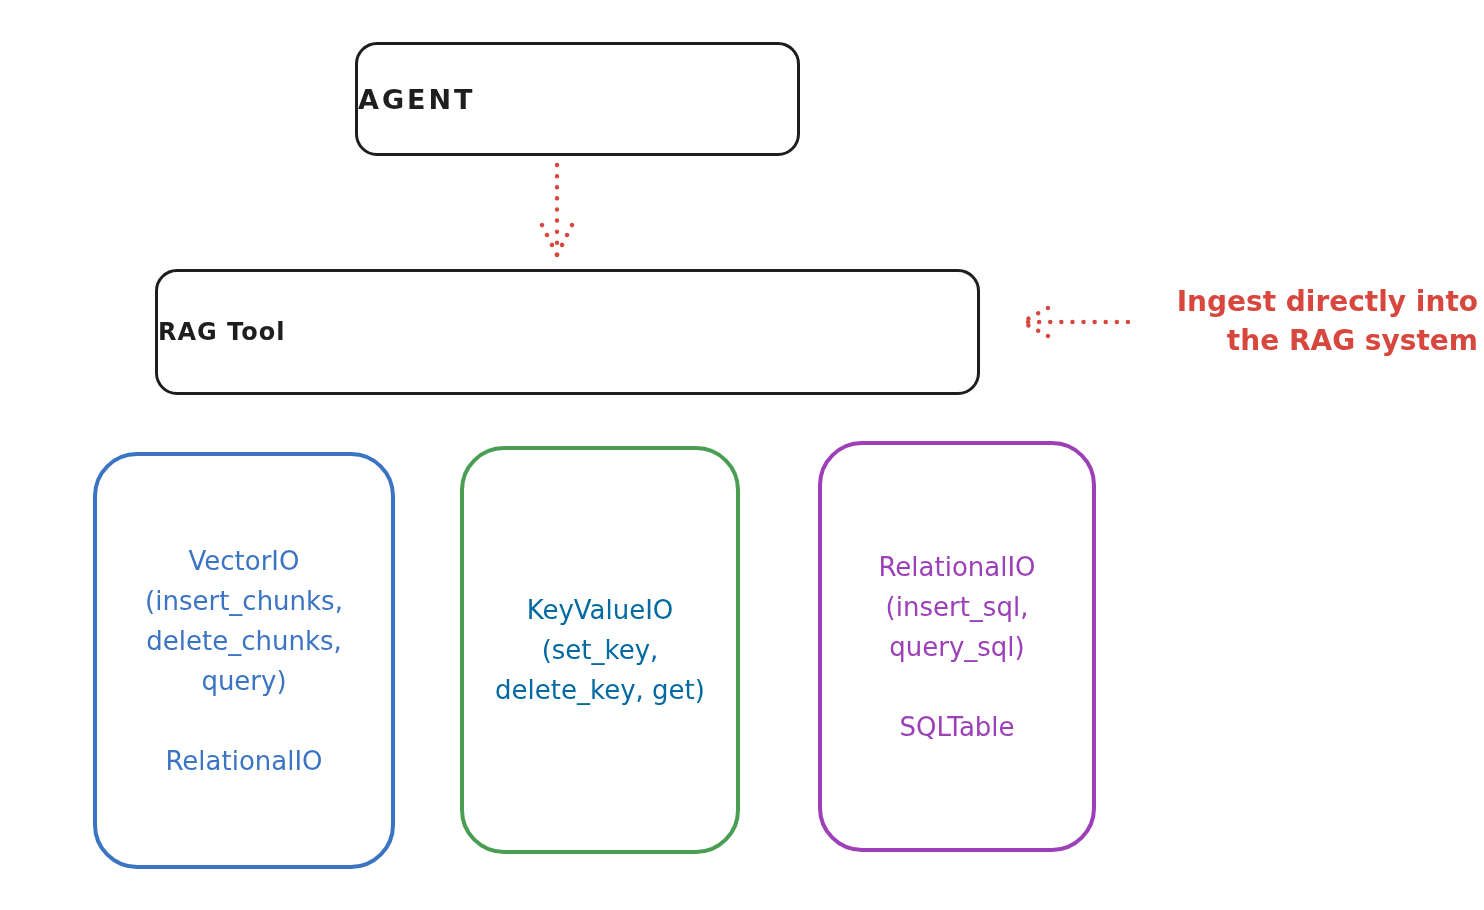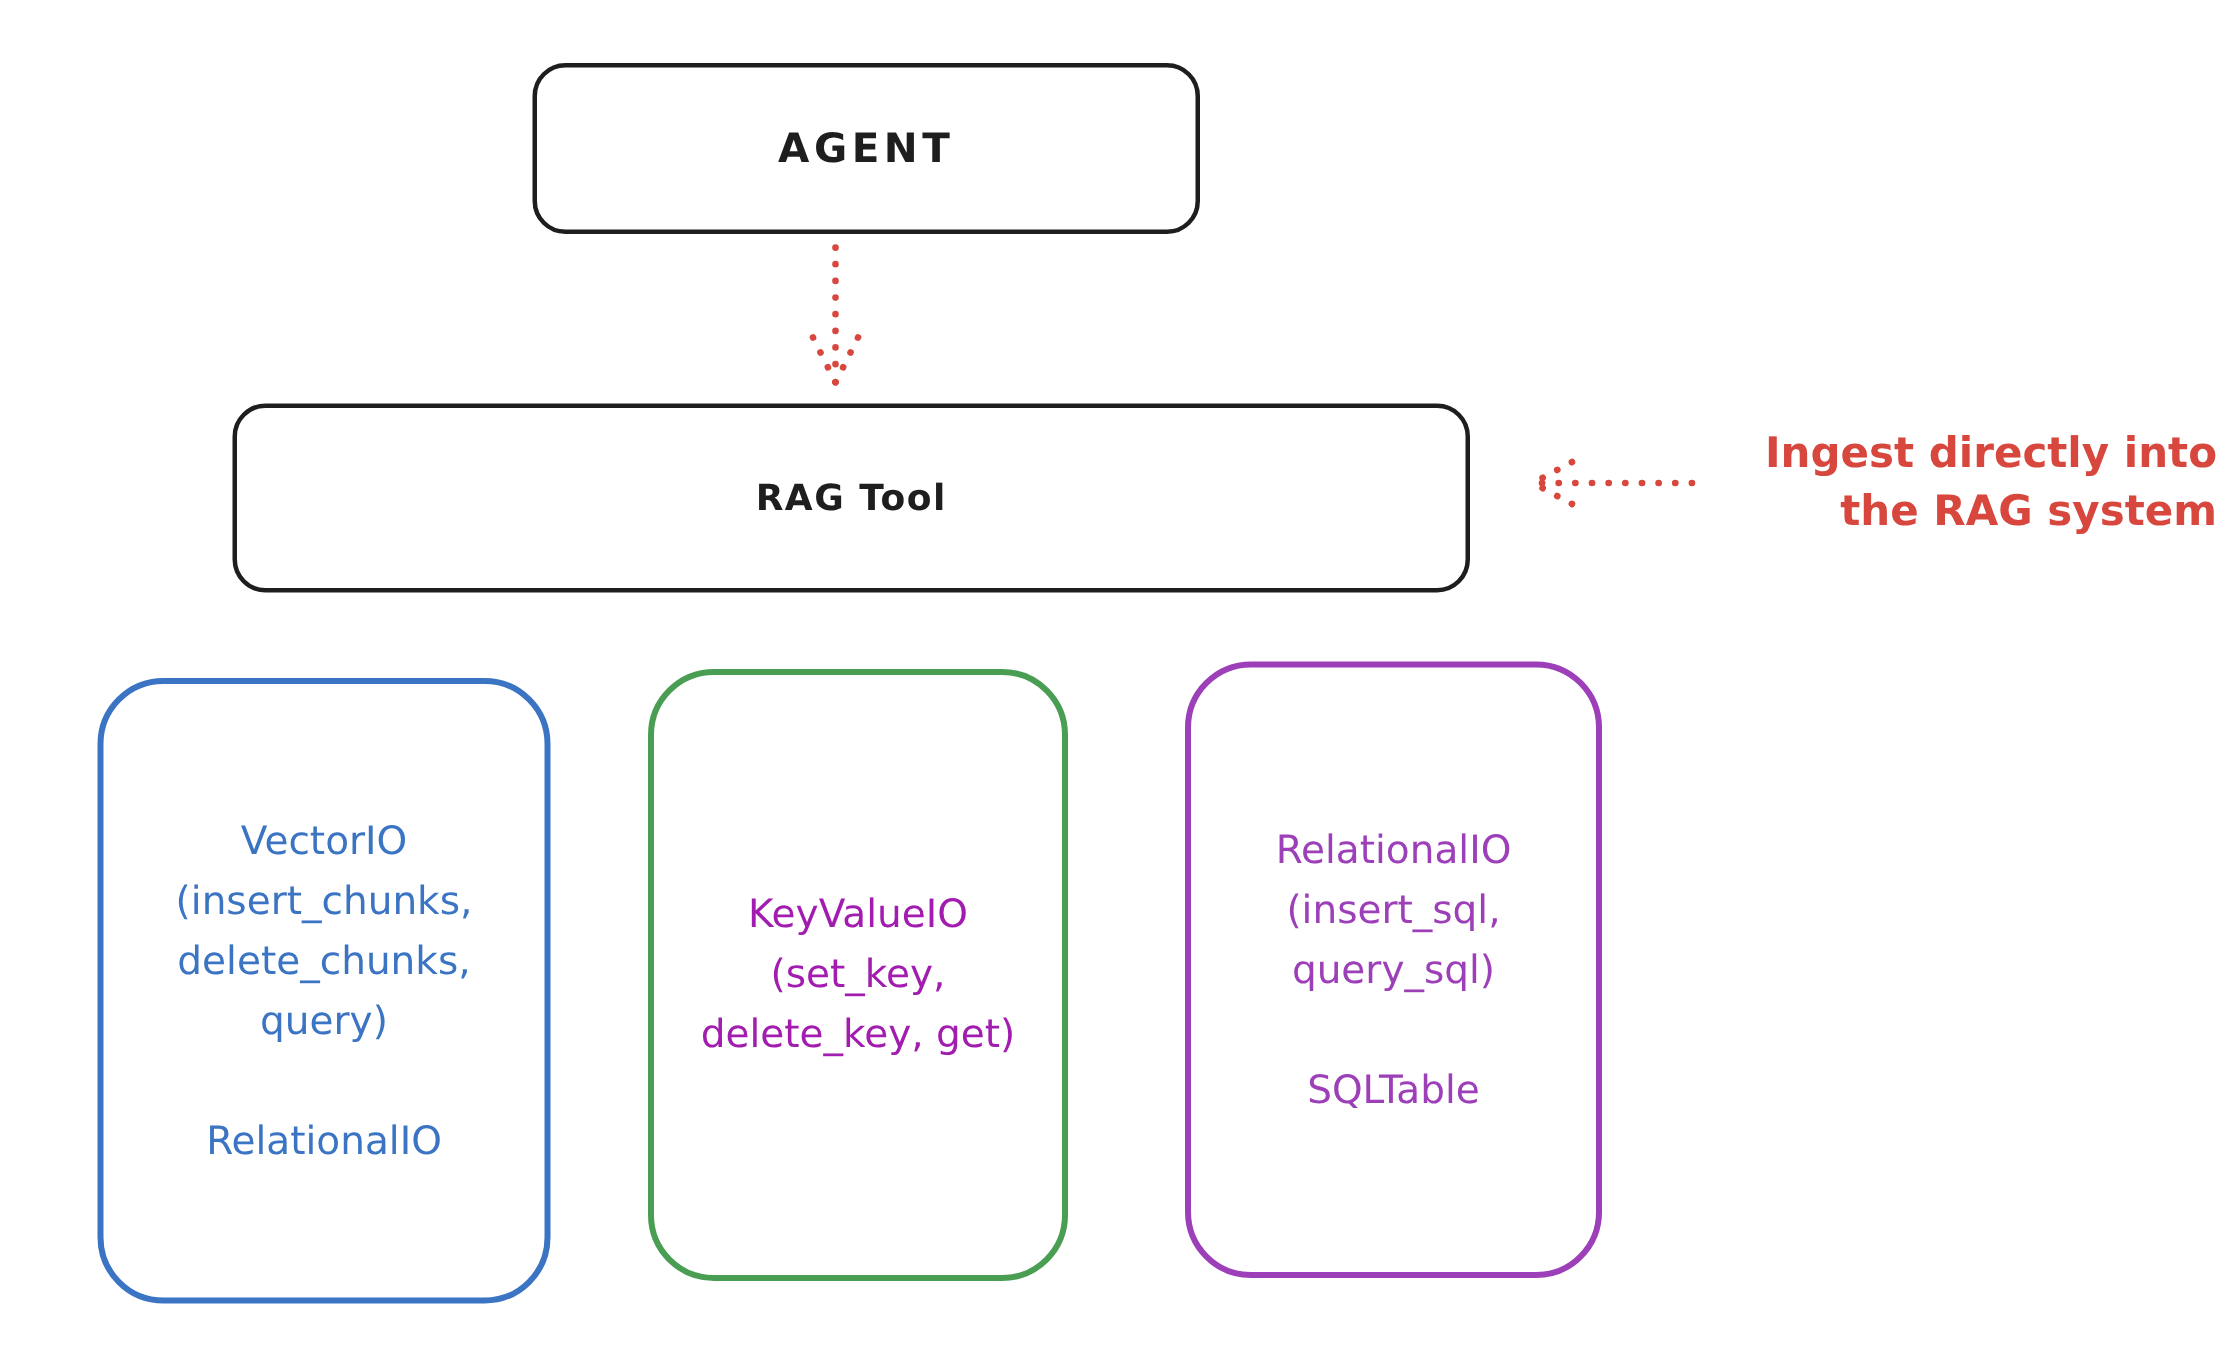--- a/index.html
+++ b/index.html
@@ -16,21 +16,21 @@
     overflow: hidden;
   }
   .node {
     position: absolute;
     border: 3.5px solid #1e1e1e;
     border-radius: 22px;
     background: #ffffff;
     color: #1e1e1e;
     display: flex;
     align-items: center;
-    justify-content: center;
+    justify-content: flex-start;
     box-sizing: border-box;
   }
   .agent-node {
     left: 355px; top: 42px;
     width: 445px; height: 114px;
     font-size: 27px;
     font-weight: 600;
     letter-spacing: 3px;
   }
   .rag-node {
@@ -61,20 +61,21 @@
     background: #ffffff;
     box-sizing: border-box;
     display: flex;
     flex-direction: column;
     align-items: center;
     justify-content: center;
     text-align: center;
     font-size: 26px;
     line-height: 40px;
     font-weight: 500;
+    margin-left: 28px;
   }
   .io-box-0 { left: 65px;  top: 452px; width: 302px; height: 417px; }
   .io-box-1 { left: 432px; top: 446px; width: 280px; height: 408px; }
   .io-box-2 { left: 790px; top: 441px; width: 278px; height: 411px; }
   .io-lines { white-space: pre-line; }
   .io-index { margin-top: 40px; }
 </style>
 </head>
 <body>
 
@@ -108,21 +109,21 @@
 the RAG system</div>
 
   <div class="io-box io-box-0" style="border-color: rgb(59, 116, 195); color: rgb(59, 116, 195);">
     <div class="io-lines">VectorIO
 (insert_chunks,
 delete_chunks,
 query)</div>
     <div class="io-index">RelationalIO</div>
   </div>
 
-  <div class="io-box io-box-1" style="border-color: rgb(74, 158, 84); color: #a21caf;">
+  <div class="io-box io-box-1" style="border-color: rgb(74, 158, 84); color: #0369a1;">
     <div class="io-lines">KeyValueIO
 (set_key,
 delete_key, get)</div>
   </div>
 
   <div class="io-box io-box-2" style="border-color: rgb(156, 63, 184); color: rgb(156, 63, 184);">
     <div class="io-lines">RelationalIO
 (insert_sql,
 query_sql)</div>
     <div class="io-index">SQLTable</div>

